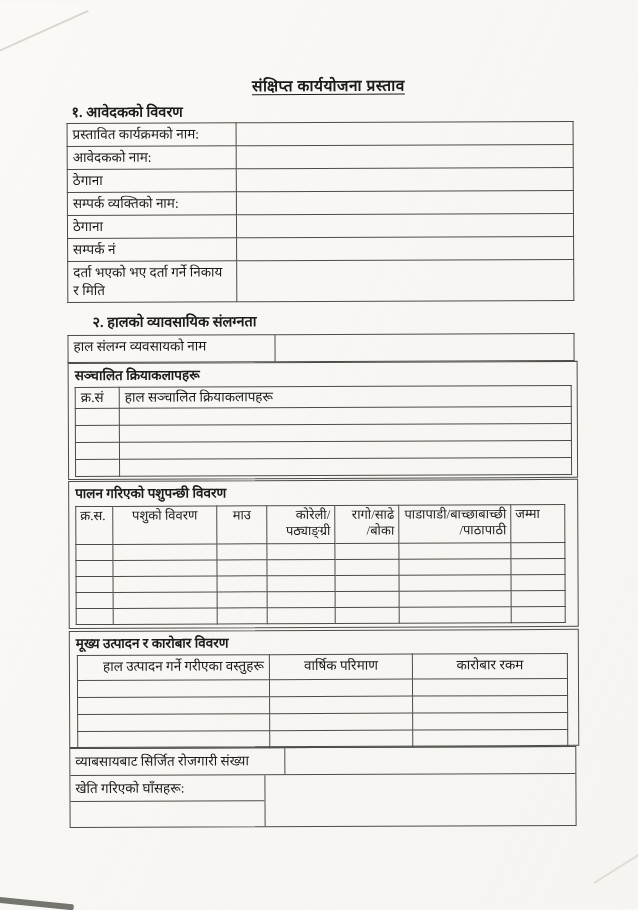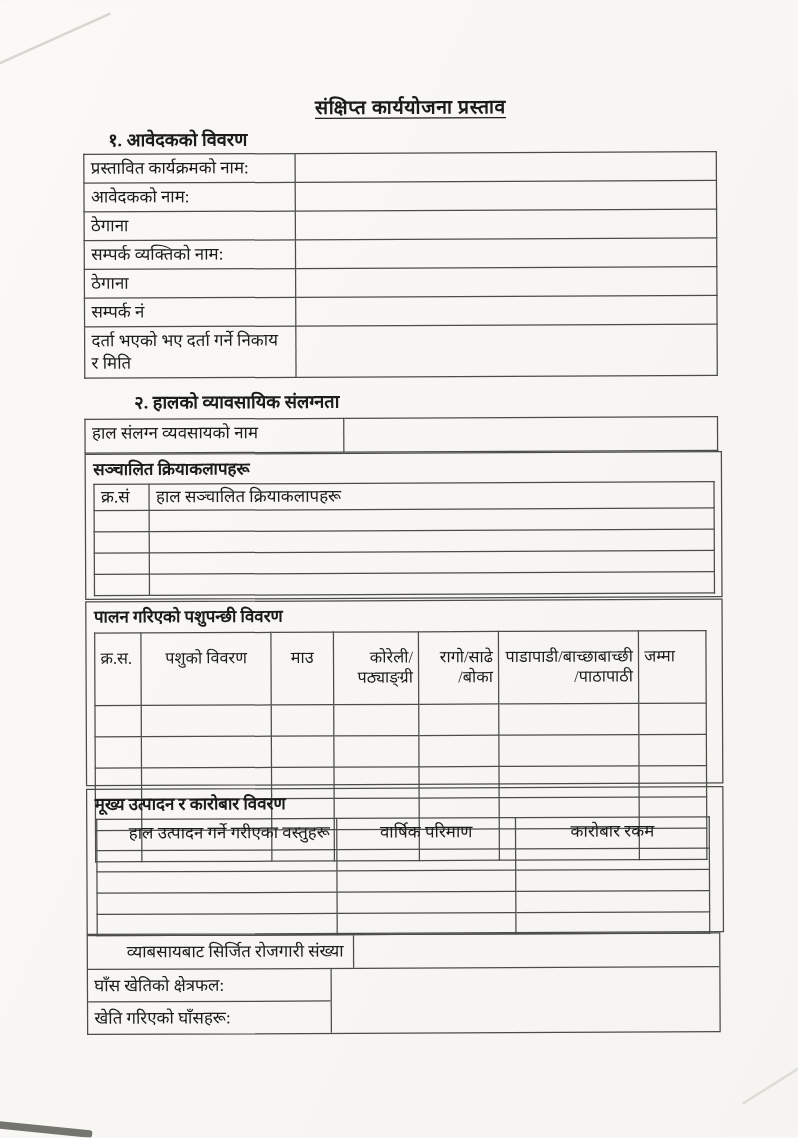--- a/index.html
+++ b/index.html
@@ -24,21 +24,21 @@
   .art-br { left: 585px; top: 858px; width: 95px; height: 2px; background: #dedcd6; transform: rotate(-32deg); }
 
   .title {
     position: absolute; left: 0; top: 74px; width: 100%;
     text-align: center; padding-left: 22px;
     font-size: 15.5px; font-weight: bold;
     text-decoration: underline; text-underline-offset: 3px;
     letter-spacing: 0.5px;
   }
   .sec-heading {
-    position: absolute; left: 88px;
+    position: absolute; left: 73px;
     font-size: 14.5px; font-weight: bold;
   }
   .sec1 { top: 100px; }
   .sec2 { top: 310px; margin-left: 20px; }
 
   table { border-collapse: collapse; table-layout: fixed; }
   td {
     border: 1px solid #4c4c48;
     font-size: 13.5px;
     padding: 2px 5px 1px 5px;
@@ -65,34 +65,34 @@
   }
   .box-act  { top: 362px; height: 117px; }
   .box-live { top: 480px; height: 148px; }
   .box-prod { top: 630px; height: 117px; }
 
   .t-act { margin: 2px 0 0 6px; width: 497px; }
   .t-act td { height: 17px; padding-top: 1px; }
   .t-act tr.hdr td { height: 21px; }
 
   .t-live { margin: 3px 0 0 6px; width: 489px; }
-  .t-live td { height: 16px; font-size: 13px; padding: 12px 4px; }
+  .t-live td { height: 16px; font-size: 13px; padding: 1px 4px; }
   .t-live tr.hdr td { height: 38px; }
 
   .t-prod { margin: 2px 0 0 7px; width: 490px; }
   .t-prod td { height: 17px; }
   .t-prod tr.hdr td { height: 25px; text-align: center; }
   .t-prod tr.hdr td:first-child { text-align: right; }
 
   .footer {
     position: absolute; left: 68px; top: 747px; width: 507px; height: 80px;
     border: 1px solid #4c4c48; font-size: 13.5px;
   }
   .f-row1 { display: flex; height: 27px; border-bottom: 1px solid #4c4c48; }
-  .f-row1 .f-label { width: 187px; border-right: 1px solid #4c4c48; padding: 3px 5px 0 5px; margin-left: 26px; }
+  .f-row1 .f-label { width: 215px; border-right: 1px solid #4c4c48; padding: 3px 5px 0 5px; }
   .f-row1 .f-value { flex: 1; }
   .f-rows23 { display: flex; height: 51px; }
   .f-left { width: 195px; border-right: 1px solid #4c4c48; display: flex; flex-direction: column; }
   .f-left .f-cell { height: 26px; padding: 3px 5px 0 5px; }
   .f-left .f-cell:first-child { border-bottom: 1px solid #4c4c48; }
   .f-right { flex: 1; }
 </style>
 </head>
 <body>
 
@@ -302,20 +302,19 @@
       </table>
   </div>
 
   <div class="footer">
     <div class="f-row1">
       <div class="f-label">व्याबसायबाट सिर्जित रोजगारी संख्या</div>
       <div class="f-value"></div>
     </div>
     <div class="f-rows23">
       <div class="f-left">
-        <div class="f-cell">घाँस खेतिको क्षेत्रफल:</div>
         <div class="f-cell">खेति गरिएको घाँसहरू:</div>
       </div>
       <div class="f-right"></div>
     </div>
   </div>
 
 </div>
 
 </body></html>

